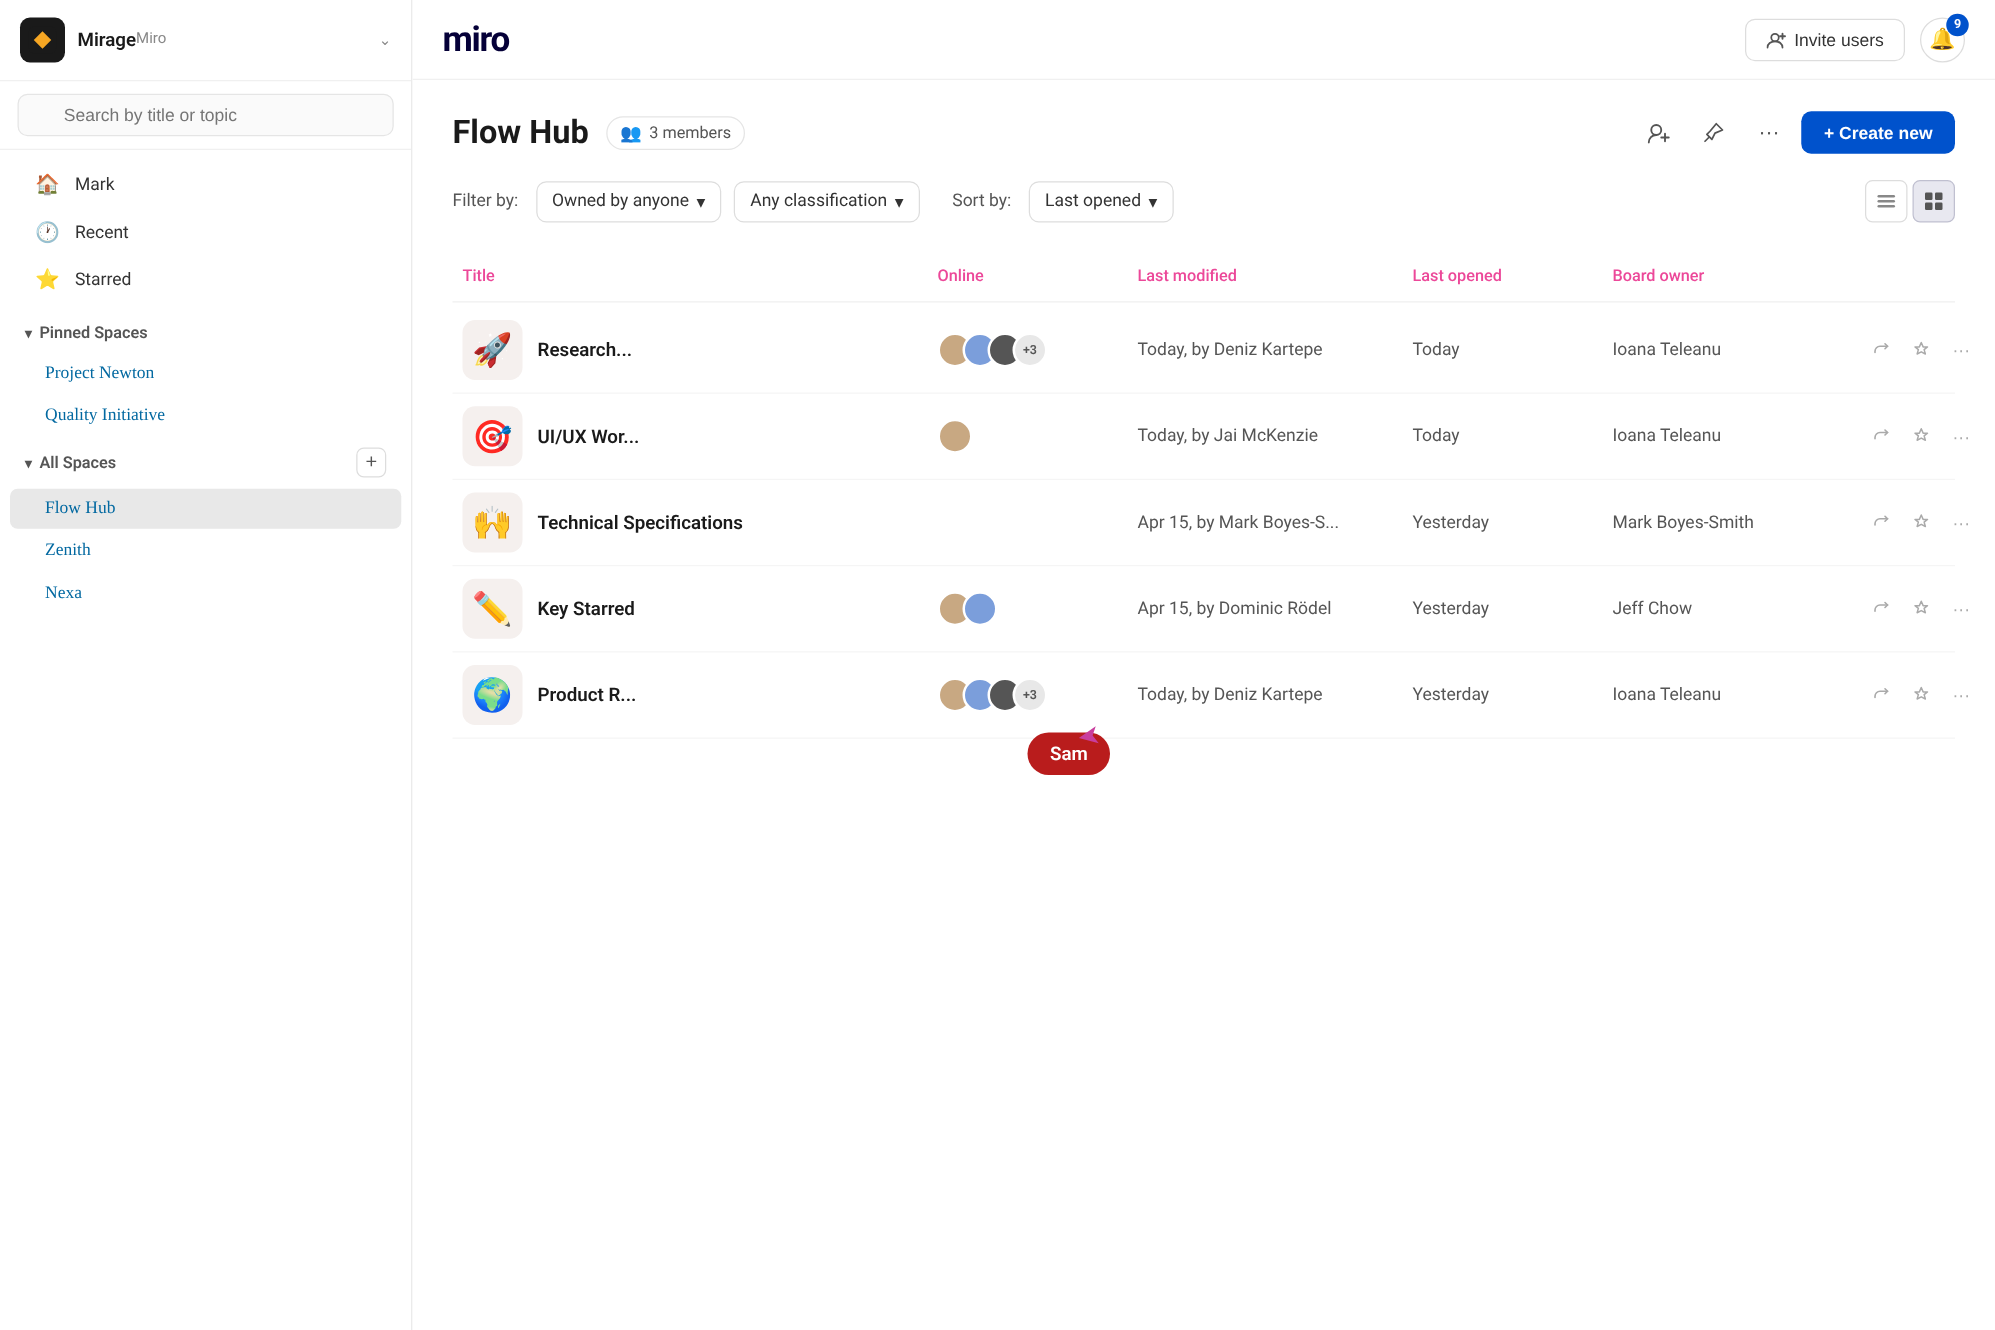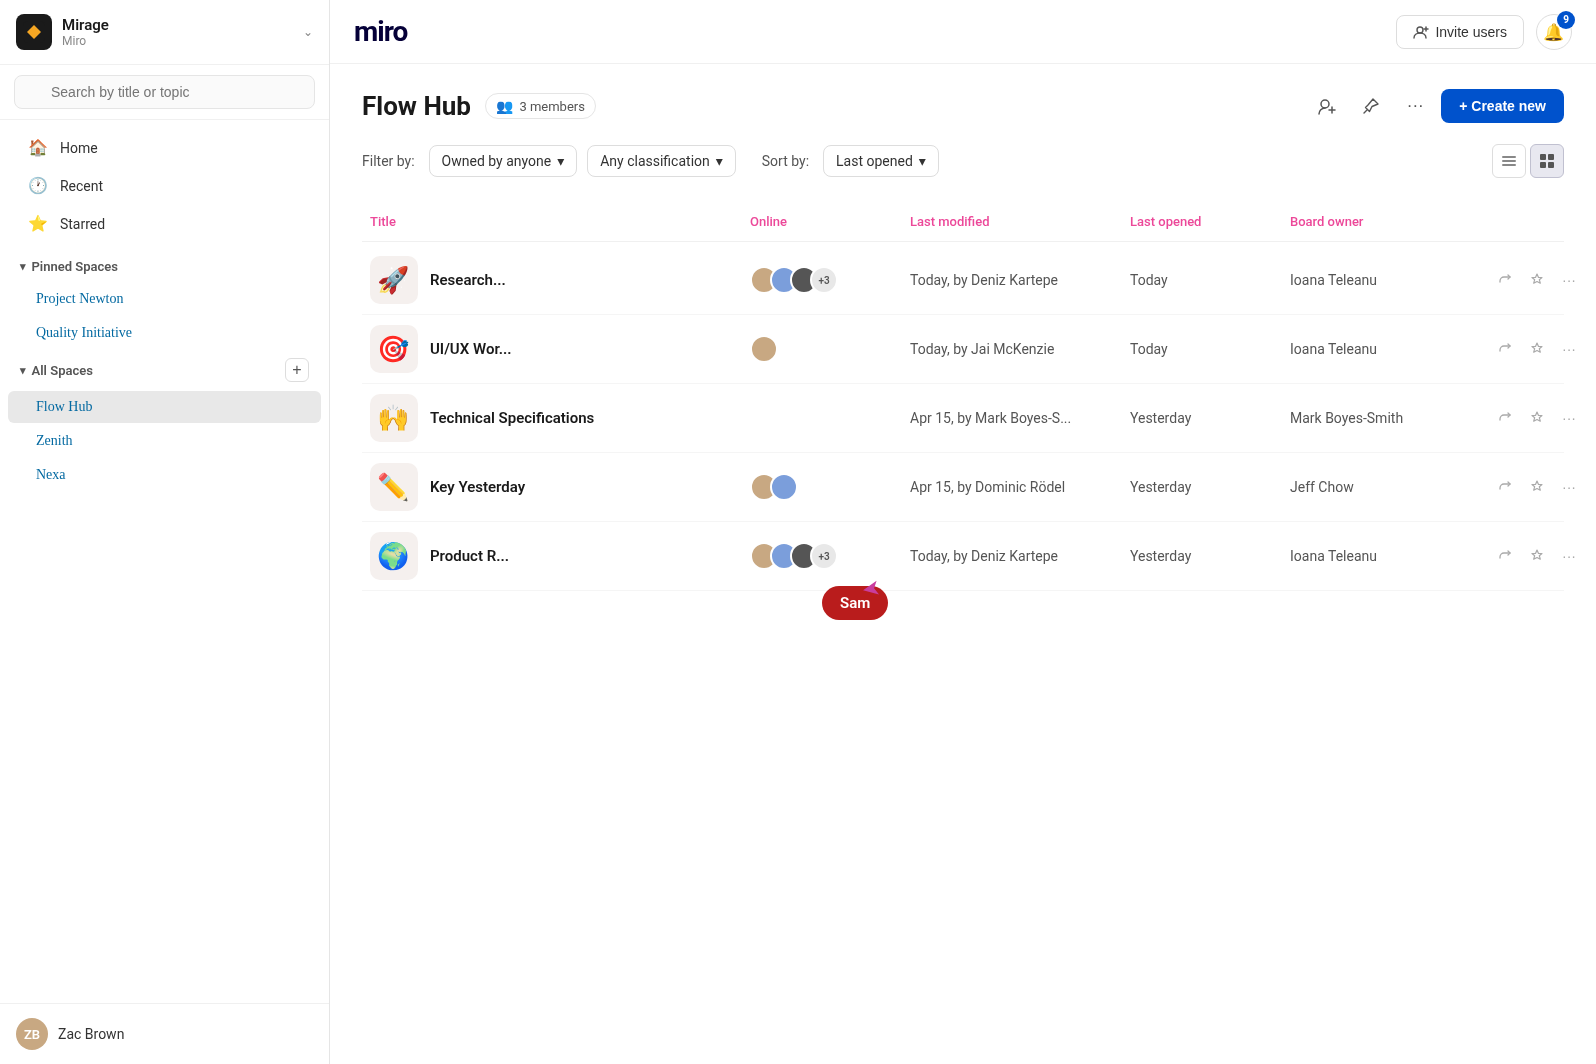--- a/index.html
+++ b/index.html
@@ -25,21 +25,21 @@
       cursor: pointer;
     }
     .sidebar-logo {
       width: 36px; height: 36px;
       background: #1a1a1a;
       border-radius: 8px;
       display: flex; align-items: center; justify-content: center;
       margin-right: 10px;
       flex-shrink: 0;
     }
-    .sidebar-org { display: flex; flex-direction: column; }
+    .sidebar-org { display: flex; flex-direction: row; }
     .sidebar-org-name { font-weight: 600; font-size: 15px; color: #1a1a1a; }
     .sidebar-org-sub { font-size: 12px; color: #888; }
     .sidebar-chevron { margin-left: auto; color: #888; font-size: 12px; }
 
     .sidebar-search {
       padding: 10px 14px;
       border-bottom: 1px solid #f0f0f0;
     }
     .sidebar-search-input {
       width: 100%;
@@ -374,21 +374,21 @@
         <circle cx="6.5" cy="6.5" r="5" stroke="#aaa" stroke-width="1.5"></circle>
         <line x1="10.5" y1="10.5" x2="14" y2="14" stroke="#aaa" stroke-width="1.5" stroke-linecap="round"></line>
       </svg>
       <input class="sidebar-search-input" type="text" placeholder="Search by title or topic" style="">
     </div>
   </div>
 
   <div class="sidebar-nav">
     <div class="sidebar-nav-item">
       <span class="nav-icon">🏠</span>
-      <span>Home</span>
+      <span>Mark</span>
     </div>
     <div class="sidebar-nav-item">
       <span class="nav-icon">🕐</span>
       <span>Recent</span>
     </div>
     <div class="sidebar-nav-item">
       <span class="nav-icon">⭐</span>
       <span>Starred</span>
     </div>
   </div>
@@ -414,26 +414,20 @@
   <div class="sidebar-space-item active">
     <span>Flow Hub</span>
   </div>
   <div class="sidebar-space-item">
     <span>Zenith</span>
   </div>
   <div class="sidebar-space-item">
     <span>Nexa</span>
   </div>
 
-  <div class="sidebar-footer">
-    <div class="avatar-sm" style="background: #c8a882;">
-      ZB
-    </div>
-    <span class="sidebar-user-name">Zac Brown</span>
-  </div>
 </div>
 
 <div class="main">
 
   <div class="topbar">
     <span class="miro-logo">miro</span>
     <div class="topbar-actions">
       <button class="invite-btn">
         <svg width="16" height="16" viewBox="0 0 16 16" fill="none">
           <circle cx="7" cy="6" r="3" stroke="#555" stroke-width="1.4"></circle>
@@ -607,21 +601,21 @@
               <svg width="14" height="14" viewBox="0 0 14 14" fill="none">
                 <path d="M7 1l1.5 3.5H12l-2.7 2.2 1 3.5L7 8.5l-3.3 1.7 1-3.5L2 4.5h3.5z" stroke="#aaa" stroke-width="1.2" stroke-linejoin="round"></path>
               </svg>
             </button>
             <button class="row-action-btn">···</button>
           </div>
         </div>
         <div class="table-row">
           <div class="board-cell">
             <div class="board-icon" style="background: rgb(245, 240, 238);">✏️</div>
-            <span class="board-title">Key Yesterday</span>
+            <span class="board-title">Key Starred</span>
           </div>
           <div class="online-cell">
             <div class="avatar-group">
               <div class="avatar-xs" style="background: rgb(200, 168, 130);"></div>
               <div class="avatar-xs" style="background: rgb(123, 158, 219);"></div>
             </div>
           </div>
           <div class="modified-cell">Apr 15, by Dominic Rödel</div>
           <div class="opened-cell">Yesterday</div>
           <div class="owner-cell">Jeff Chow</div>

